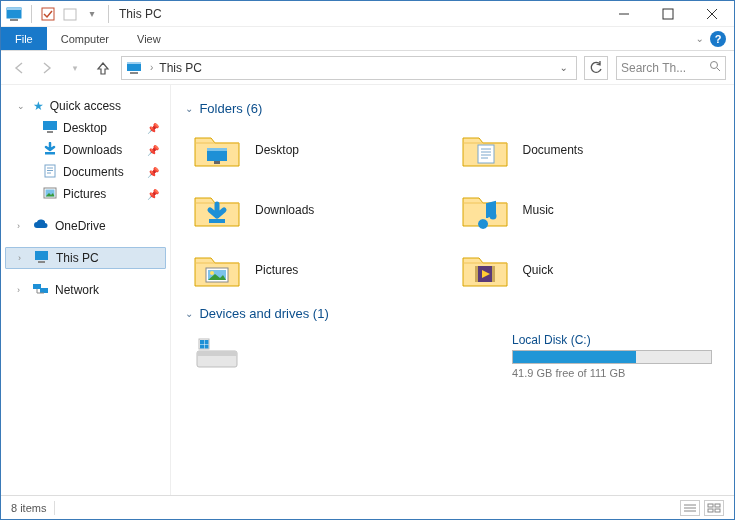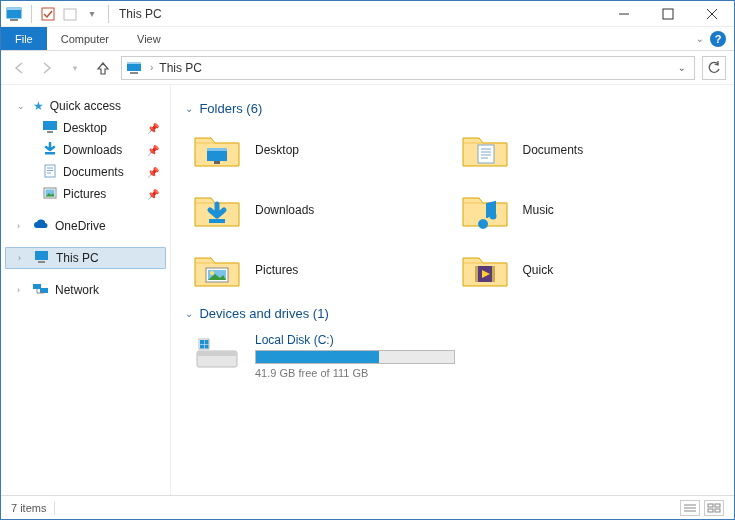--- a/index.html
+++ b/index.html
@@ -50,21 +50,21 @@
   .pin { margin-left:auto; margin-right:6px; color:#999; font-size:10px;}
   .side-gap { height:10px; }
   .content { flex:1; padding:10px 14px; overflow:auto; }
   .group-head { display:flex; align-items:center; gap:6px; color:#0b4e8c; font-size:13px; margin:6px 0 4px 0;}
   .group-head .chev { font-size:10px; color:#4a6;} 
   .group-head .chev { color:#5a7a9a; }
   .folder-grid { display:flex; flex-wrap:wrap; }
   .folder-item { width:50%; display:flex; align-items:center; gap:14px; padding:10px 8px; }
   .folder-icon { width:48px; height:40px; position:relative; }
   .folder-label { font-size:12px; color:#222; }
-  .drive-row { display:flex; gap:14px; padding:8px 8px; align-items:flex-start; }
+  .drive-row { display:flex; gap:14px; padding:8px 8px; align-items:flex-start;justify-content:space-between; }
   .drive-icon { width:48px; height:40px; }
   .drive-info { display:flex; flex-direction:column; gap:3px; }
   .drive-name { font-size:12px; color:#0b4e8c; }
   .drive-bar { width:200px; height:14px; border:1px solid #bbb; background:#eaeaea; position:relative; }
   .drive-bar-fill { position:absolute; left:0; top:0; bottom:0; background:#2196d6; }
   .drive-free { font-size:11px; color:#777; }
   
   .statusbar { height:24px; border-top:1px solid #ddd; display:flex; align-items:center; padding:0 10px; font-size:11px; color:#555;}
   .view-toggles { margin-left:auto; display:flex; gap:4px; }
   .view-btn { width:20px; height:16px; border:1px solid #ccc; display:flex; align-items:center; justify-content:center;}
@@ -158,20 +158,29 @@
     <span style="color:#888;font-size:10px;">›</span>
     <span class="addr-text">This PC</span>
     <span class="addr-drop">⌄</span>
   </div>
   <div class="refresh-btn">
     <svg width="14" height="14">
         <path d="M11 3 A5 5 0 1 0 12 8" fill="none" stroke="#555" stroke-width="1.3"></path>
         <path d="M11 0 L11 4 L7.5 3" fill="none" stroke="#555" stroke-width="1.3"></path>
       </svg>
   </div>
+  <div class="searchbox">
+    <span class="ellipsis" style="flex:1">Search Th...</span>
+    <span class="mag">
+      <svg width="12" height="12">
+          <circle cx="5" cy="5" r="3.5" fill="none" stroke="#888"></circle>
+          <line x1="8" y1="8" x2="11" y2="11" stroke="#888"></line>
+        </svg>
+    </span>
+  </div>
 </div>
 
 <div class="body-split">
 
   <div class="sidebar">
     <div class="side-item">
       <span class="exp">⌄</span>
       <span style="color:#2a9dd6">★</span>
       <span>Quick access</span>
     </div>
@@ -309,21 +318,21 @@
         <div class="drive-bar">
           <div class="drive-bar-fill" id="drive-fill" style="width: 62%;"></div>
         </div>
         <span class="drive-free">41.9 GB free of 111 GB</span>
       </div>
     </div>
   </div>
 </div>
 
 <div class="statusbar">
-  <span>7 items</span>
+  <span>8 items</span>
   <div class="sb-sep"></div>
   <div class="view-toggles">
     <div class="view-btn">
       <svg width="14" height="10">
           <line x1="1" y1="2" x2="13" y2="2" stroke="#888"></line>
           <line x1="1" y1="5" x2="13" y2="5" stroke="#888"></line>
           <line x1="1" y1="8" x2="13" y2="8" stroke="#888"></line>
         </svg>
     </div>
     <div class="view-btn">

